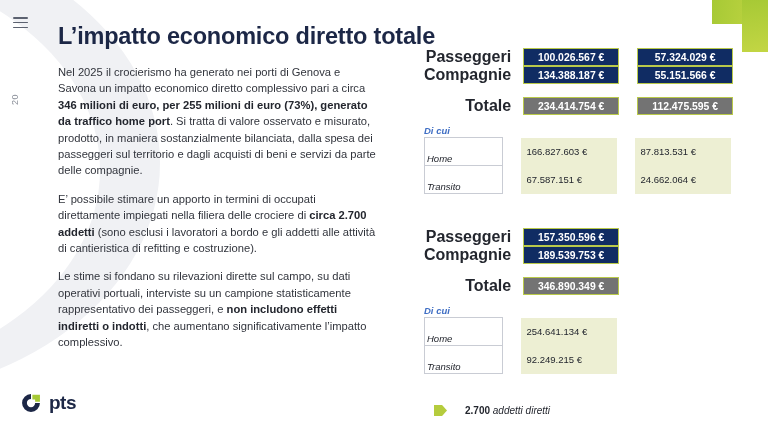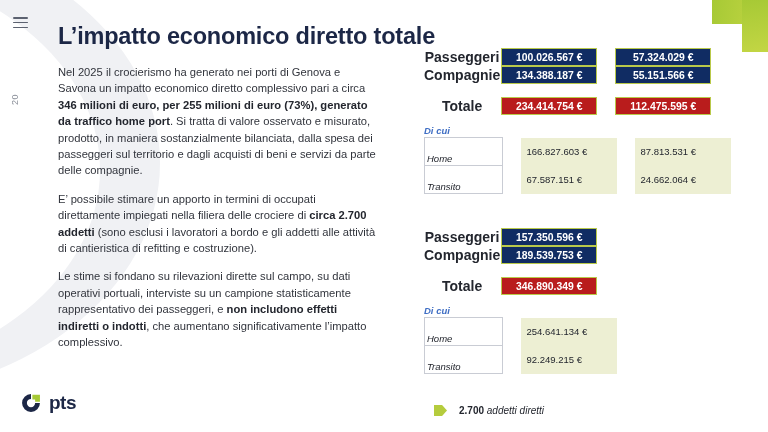--- a/index.html
+++ b/index.html
@@ -83,32 +83,32 @@
   .data-panel2 { position: absolute; left: 424px; top: 228px; width: 330px; z-index: 4; }
 
   table.grid { border-collapse: separate; border-spacing: 0; }
 
   .col-head {
     font-size: 10px; font-weight: bold; color: #1c2746;
     text-align: center; letter-spacing: .4px;
     padding-bottom: 3px; line-height: 11.5px;
   }
   .rowlabel {
-    font-size: 14px; font-weight: bold; color: #23262e;
-    padding-right: 1px; white-space: nowrap; text-align: center;
+    font-size: 16px; font-weight: bold; color: #23262e;
+    padding-right: 12px; white-space: nowrap; text-align: right;
   }
   .cell-dark {
     background: #102c63; color: #ffffff;
     border: 1px solid #b9c94a;
     font-size: 10.4px; font-weight: bold;
     text-align: center; padding: 2.5px 6px;
     width: 96px; white-space: nowrap;
   }
   .cell-total {
-    background: #b91c1c; color: #ffffff;
+    background: #737373; color: #ffffff;
     border: 1px solid #b9c94a;
     font-size: 10.4px; font-weight: bold;
     text-align: center; padding: 2.5px 6px;
     width: 96px; white-space: nowrap;
   }
   .spacer-row td { height: 13px; }
   .gap { width: 18px; }
 
   
   .dicui-label {
@@ -124,21 +124,21 @@
   table.dicui td.val {
     font-size: 9.5px; color: #23262e; background: #edefd3;
     text-align: left; padding: 1px 6px; width: 96px;
     white-space: nowrap; border: none;
   }
   table.dicui td.sep { width: 18px; border: none; background: transparent; }
 
   
   .logo { position: absolute; left: 20px; bottom: 18px; z-index: 5; display: flex; align-items: flex-end; gap: 7px; }
   .logo-text { font-size: 19px; font-weight: bold; color: #1c2746; letter-spacing: -0.5px; }
-  .legend { position: absolute; left: 434px; bottom: 16px; z-index: 5; display: flex; align-items: center; gap: 12px; }
+  .legend { position: absolute; left: 434px; bottom: 16px; z-index: 5; display: flex; align-items: center; gap: 18px; }
   .legend-marker {
     width: 13px; height: 11px; background: #b5cc3d;
     clip-path: polygon(0 0, 62% 0, 100% 50%, 62% 100%, 0 100%);
   }
   .legend-text { font-size: 10px; color: #23262e; font-style: italic; }
   .legend-text b { font-style: normal; font-weight: bold; }
 </style>
 </head>
 <body>
 

